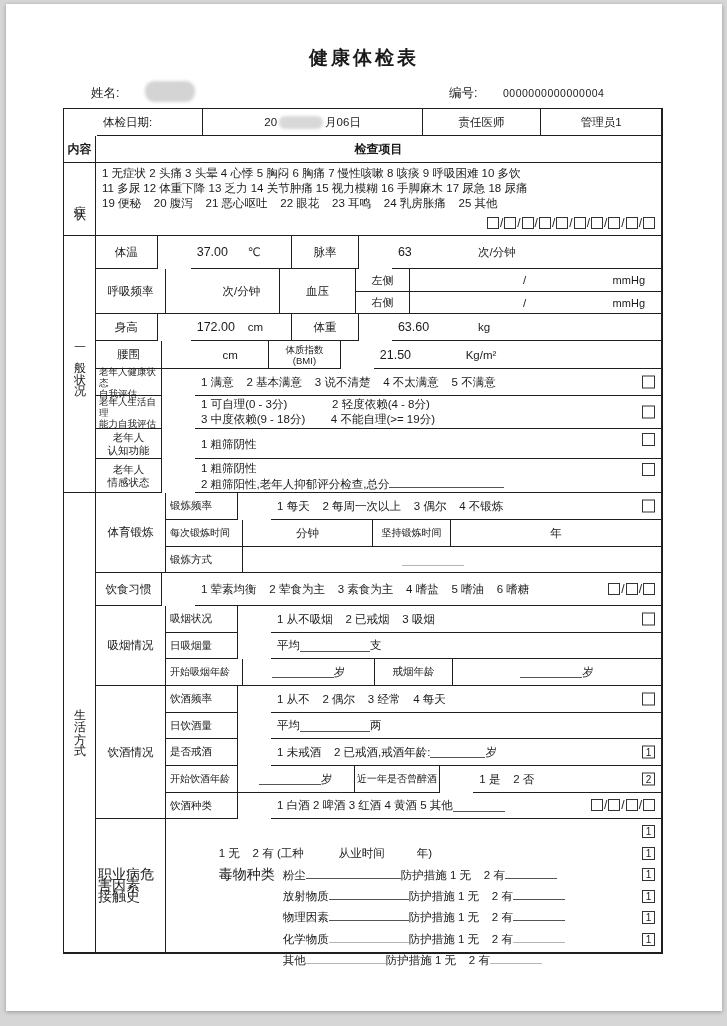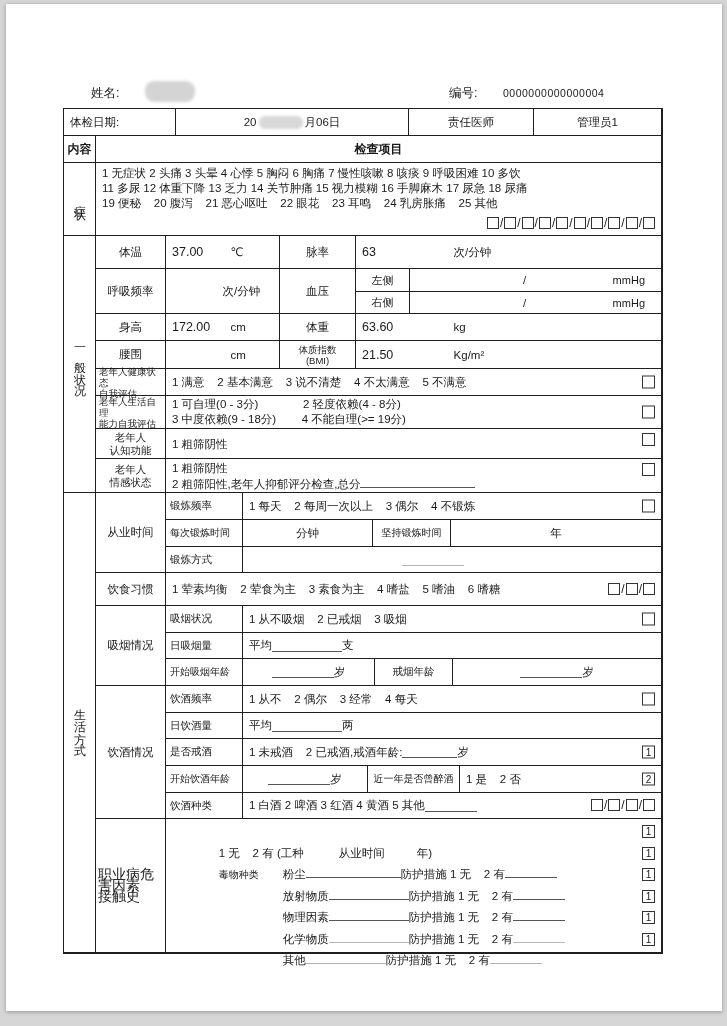--- a/index.html
+++ b/index.html
@@ -29,21 +29,21 @@
   .meta .code-value { position:absolute; left:424px; top:6px; font-size:10.5px; letter-spacing:.5px;margin-left:16px; }
 
   .tbl { position:absolute; left:57px; top:104px; width:600px; border:1px solid #1f1f1f; background:#fff; }
   .row { display:flex; }
   .sect { display:flex; }
   .c {
     position:relative; border-right:1px solid #1f1f1f; border-bottom:1px solid #1f1f1f;
     font-size:11.5px; display:flex; align-items:center; overflow:visible;
   }
   .cen { justify-content:center; text-align:center; }
-  .pl { padding-left:6px; }
+  .pl { padding-left:6px;margin-left:33px; }
   .pre { white-space:pre; }
   .bold { font-weight:bold; }
   .col { display:flex; flex-direction:column; }
 
   .rail {
     width:32px; border-right:1px solid #1f1f1f; border-bottom:1px solid #1f1f1f;
     display:flex; align-items:center; justify-content:center;
     writing-mode:vertical-rl; text-orientation:upright; font-size:12px;
   }
   .sec-col { width:566px; display:flex; flex-direction:column; }
@@ -66,28 +66,29 @@
   .two-line.c-cen { align-items:center; }
   .small { font-size:9.5px; line-height:11px; }
   .sub-label { font-size:10.5px; padding-left:4px; }
 
   .redact-date {
     display:inline-block; width:44px; height:13px; margin:0 2px;
     background:#d8d8d8; border-radius:6px; filter:blur(1.5px); vertical-align:-2px;
   }
   .oline { position:relative; height:21.5px; line-height:21.5px; padding-left:8px; white-space:pre; font-size:11.5px; width:100%; }
   .oline .code-bx { top:4px; transform:none; }
-  .tox { display:inline-block; width:64px; font-size:10px; }
+  .tox { display:inline-block; width:64px; font-size:14px; }
   .indent { padding-left:72px; }
 </style>
 </head>
 <body>
 
 <div class="page">
 
+  <div class="title">健康体检表</div>
 
   <div class="meta">
     <span class="name-label">姓名:</span>
     <span class="redact-name"></span>
     <span class="code-label">编号:</span>
     <span class="code-value">0000000000000004</span>
   </div>
 
   <div class="tbl">
 
@@ -233,21 +234,21 @@
         </div>
 
       </div>
     </div>
 
     <div class="sect">
       <div class="rail" style="letter-spacing:12px">生活方式</div>
       <div class="sec-col">
 
         <div class="row">
-          <div class="c cen" style="width:70px;height:80px">从业时间</div>
+          <div class="c cen" style="width:70px;height:80px">体育锻炼</div>
           <div class="col" style="width:496px">
             <div class="row" style="height:27px">
               <div class="c sub-label" style="width:77px">锻炼频率</div>
               <div class="c pl pre" style="width:419px">
                 <span>1 每天    2 每周一次以上    3 偶尔    4 不锻炼</span>
                 <span class="code-bx"></span>
               </div>
             </div>
             <div class="row" style="height:27px">
               <div class="c sub-label" style="width:77px;font-size:10px">每次锻炼时间</div>

